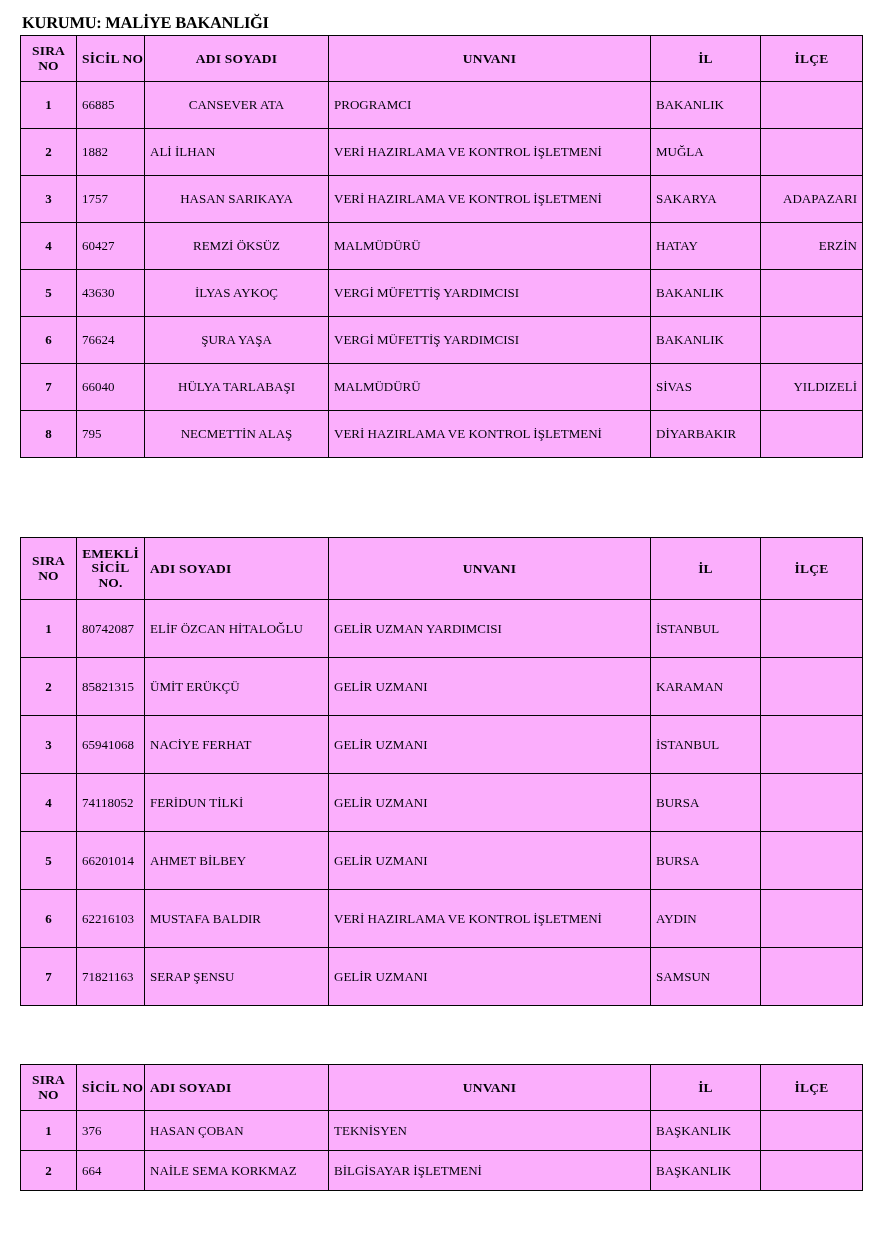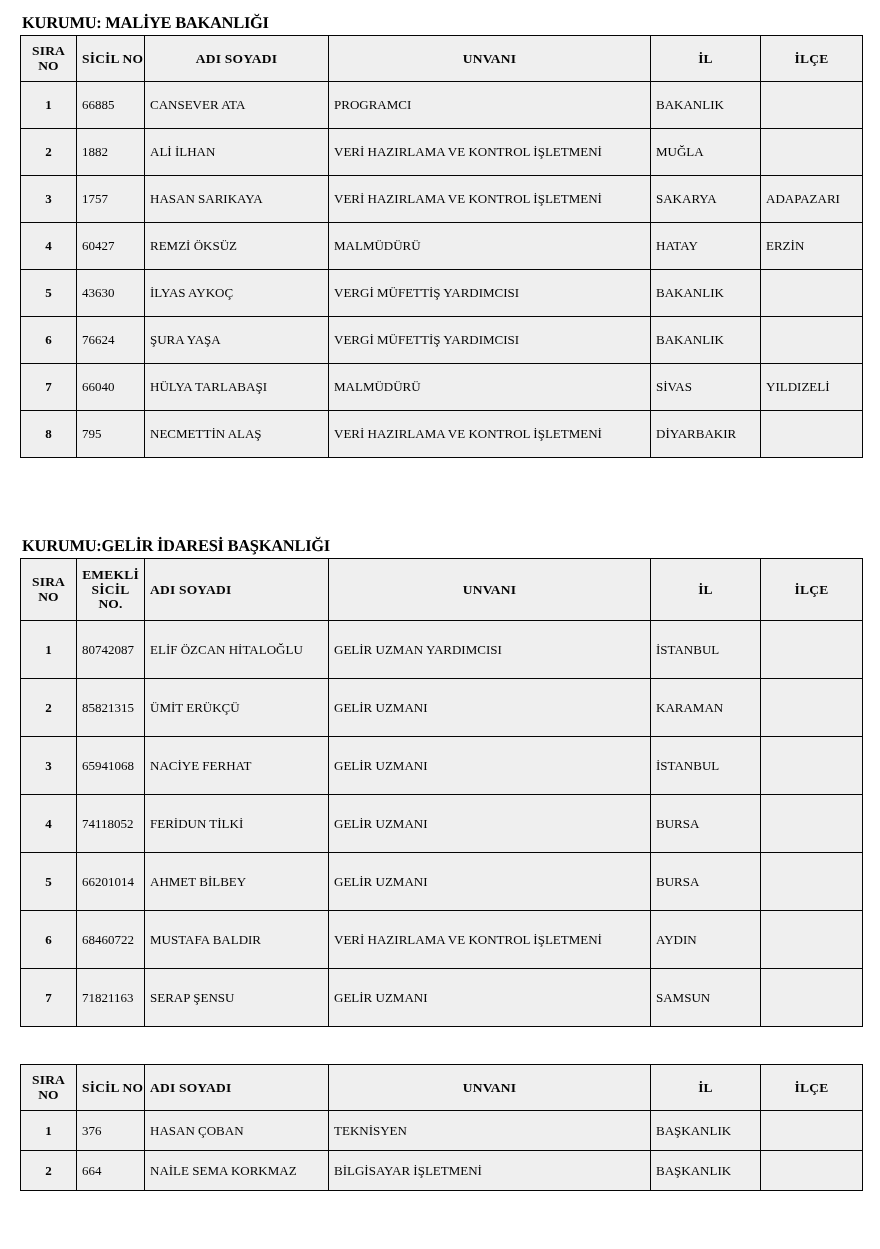--- a/index.html
+++ b/index.html
@@ -39,21 +39,21 @@
     margin: 0 0 3px 2px;
     white-space: nowrap;
     text-rendering: geometricPrecision;
     -webkit-font-smoothing: none;
   }
 
   table.doc {
     border-collapse: collapse;
     table-layout: fixed;
     width: 842px;
-    background: #e5e5e5;
+    background: #f0abfc;
   }
   table.doc th, table.doc td {
     border: 1.4px solid #111;
     padding: 0 5px;
     font-size: 13px;
     color: #111;
     vertical-align: middle;
     overflow: hidden;
     white-space: nowrap;
   }
@@ -71,24 +71,24 @@
   col.c-ad    { width: 184px; }
   col.c-unvan { width: 322px; }
   col.c-il    { width: 110px; }
   col.c-ilce  { width: 102px; }
 
   td.sira  { text-align: center; font-weight: bold; font-size: 13.5px; }
   td.sicil { text-align: left; font-size: 12.5px; }
   td.ad    { text-align: left; font-size: 13px; }
   td.unvan { text-align: left; font-size: 12.5px; }
   td.il    { text-align: left; font-size: 13px; }
-  td.ilce  { text-align: left; font-size: 13px; }
+  td.ilce  { text-align: right; font-size: 13px; }
 
   
-  td.ad.center { text-align: left; }
+  td.ad.center { text-align: center; }
 
   .t1 thead th { height: 46px; }
   .t1 tbody td { height: 47px; }
 
   .t2 thead th { height: 62px; }
   .t2 tbody td { height: 58px; }
 
   .t3 thead th { height: 46px; }
   .t3 tbody td { height: 40px; }
 
@@ -191,21 +191,20 @@
           <td class="ad center">NECMETTİN ALAŞ</td>
           <td class="unvan">VERİ HAZIRLAMA VE KONTROL İŞLETMENİ</td>
           <td class="il">DİYARBAKIR</td>
           <td class="ilce"></td>
         </tr>
       </tbody>
     </table>
   </div>
 
   <div class="section" style="top:537px;">
-    <div class="kurumu">KURUMU:GELİR İDARESİ BAŞKANLIĞI</div>
     <table class="doc t2">
       <colgroup>
         <col class="c-sira">
           <col class="c-sicil">
           <col class="c-ad">
         <col class="c-unvan">
           <col class="c-il">
           <col class="c-ilce">
       </colgroup>
       <thead>
@@ -261,21 +260,21 @@
         <tr>
           <td class="sira">5</td>
           <td class="sicil">66201014</td>
           <td class="ad">AHMET BİLBEY</td>
           <td class="unvan">GELİR UZMANI</td>
           <td class="il">BURSA</td>
           <td class="ilce"></td>
         </tr>
         <tr>
           <td class="sira">6</td>
-          <td class="sicil">68460722</td>
+          <td class="sicil">62216103</td>
           <td class="ad">MUSTAFA BALDIR</td>
           <td class="unvan">VERİ HAZIRLAMA VE KONTROL İŞLETMENİ</td>
           <td class="il">AYDIN</td>
           <td class="ilce"></td>
         </tr>
         <tr>
           <td class="sira">7</td>
           <td class="sicil">71821163</td>
           <td class="ad">SERAP ŞENSU</td>
           <td class="unvan">GELİR UZMANI</td>

